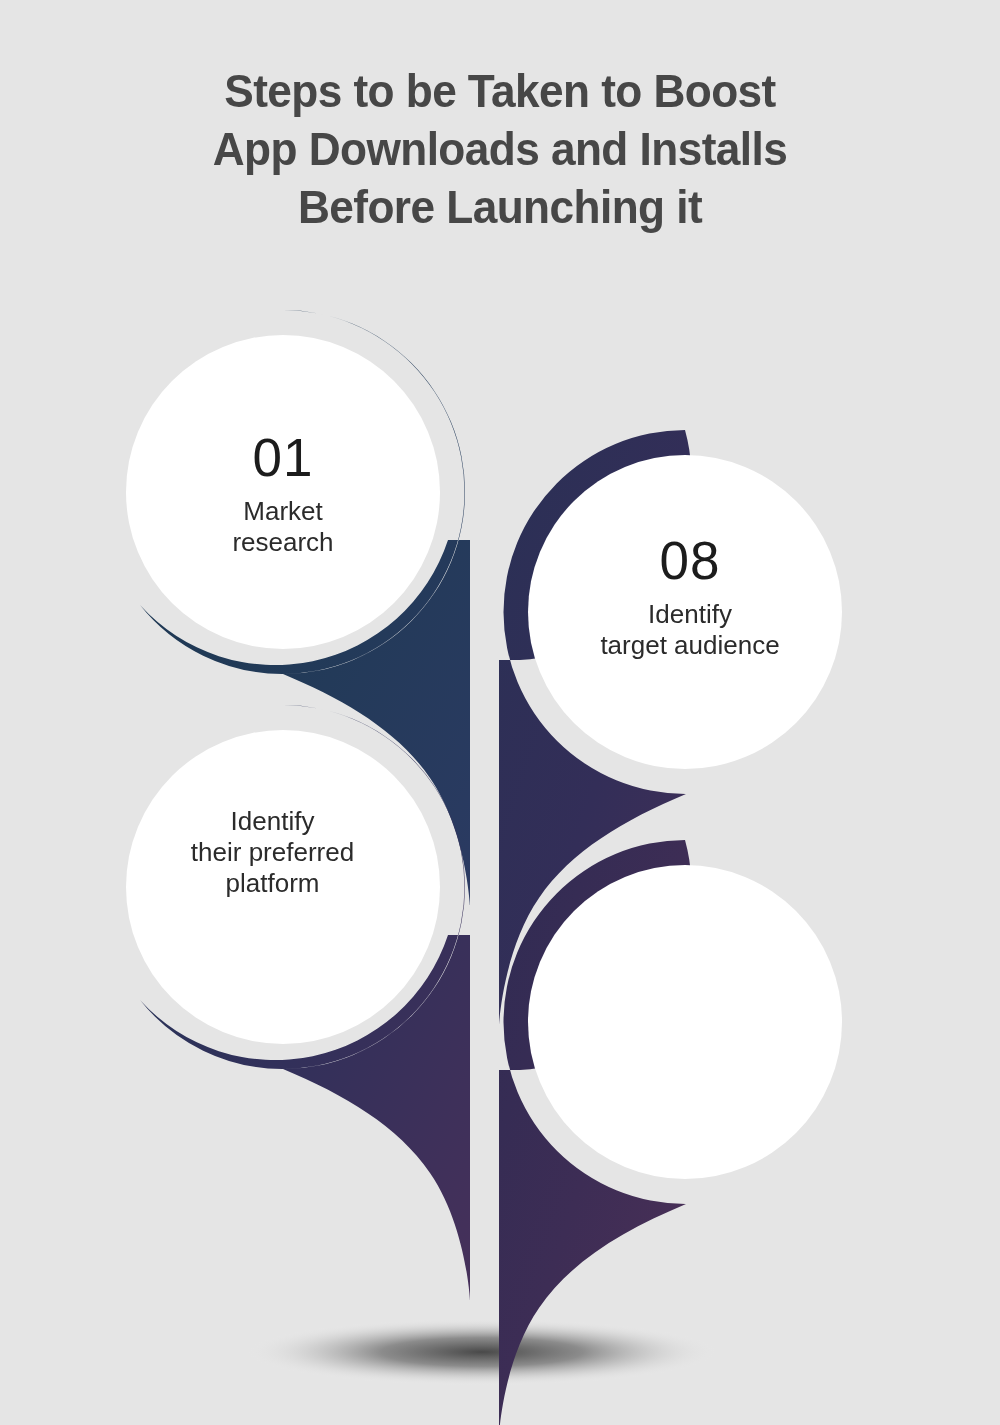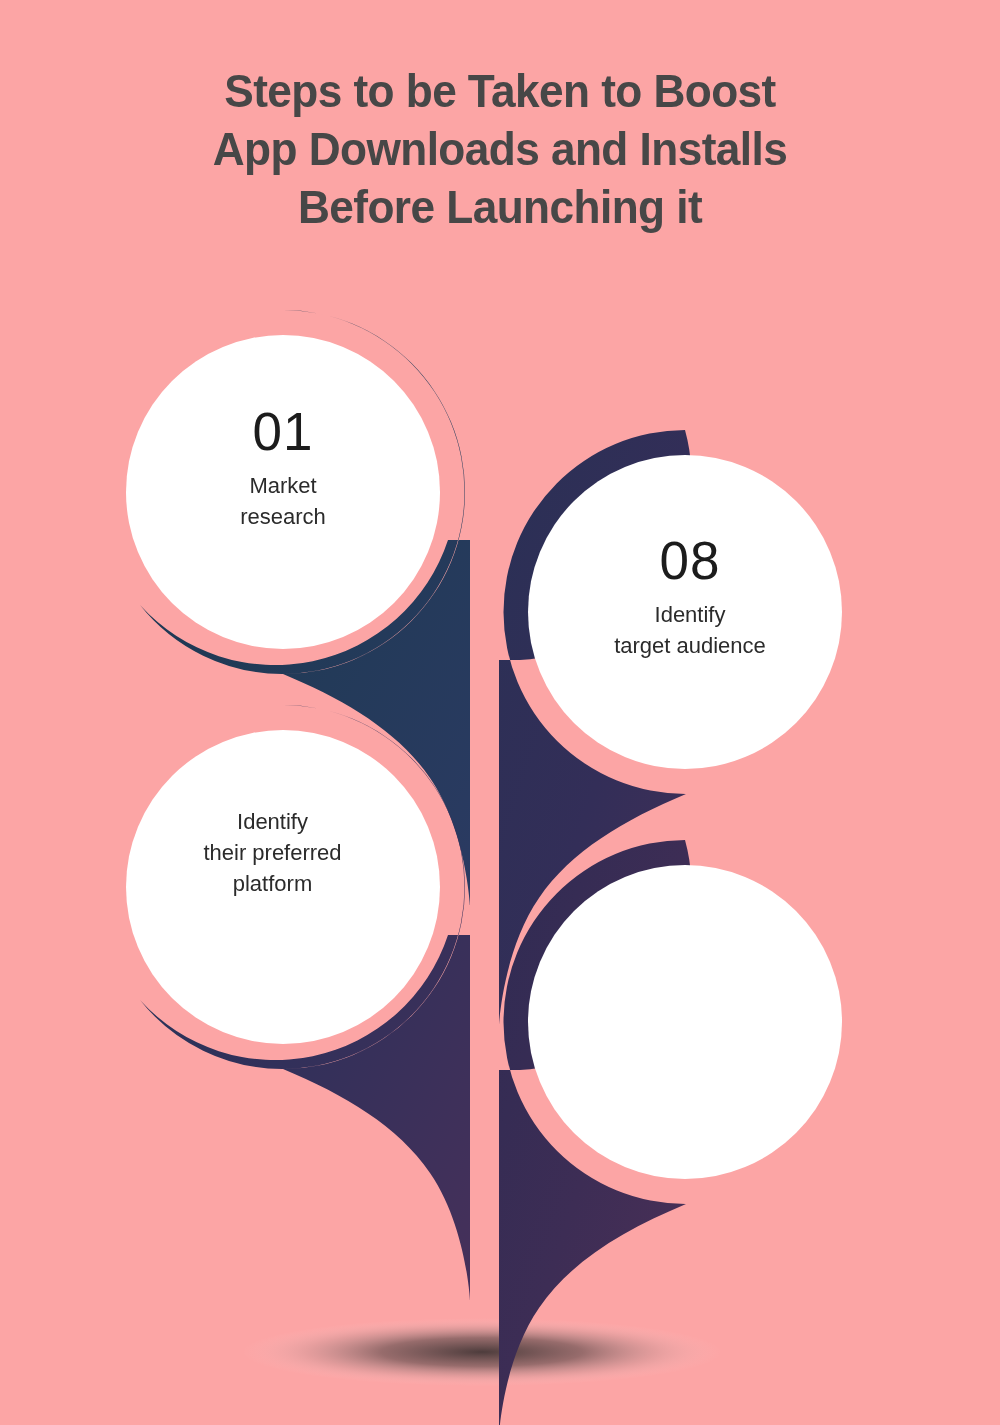--- a/index.html
+++ b/index.html
@@ -4,21 +4,21 @@
 <style>
   html, body {
     margin: 0;
     padding: 0;
     background: #ffffff;
   }
   #canvas {
     position: relative;
     width: 1000px;
     height: 1425px;
-    background: #fca5a5;
+    background: #e5e5e5;
     overflow: hidden;
     font-family: "Liberation Sans", sans-serif;
   }
 
   
   #title-block {
     position: absolute;
     left: 0;
     top: 62px;
     width: 1000px;
@@ -59,27 +59,27 @@
     font-size: 53px;
     line-height: 56px;
     letter-spacing: 1px;
     color: #1c1c1c;
   }
   .step-label {
     display: block;
     margin-top: 10px;
     font-family: "Liberation Sans", sans-serif;
     font-weight: 400;
-    font-size: 22px;
+    font-size: 26px;
     line-height: 31px;
     color: #2b2b2b;
     white-space: pre-line;
   }
 
-  #step-text-1 { left: 133px; top: 404px; width: 300px; }
+  #step-text-1 { left: 133px; top: 430px; width: 300px; }
   #step-text-2 { left: 540px; top: 533px; width: 300px; }
   #step-text-3 { left: 120px; top: 796px; width: 305px; }
   #step-text-4 { left: 535px; top: 932px; width: 300px; }
 </style>
 </head>
 <body>
 
 <div id="canvas">
 
   <div id="title-block">

